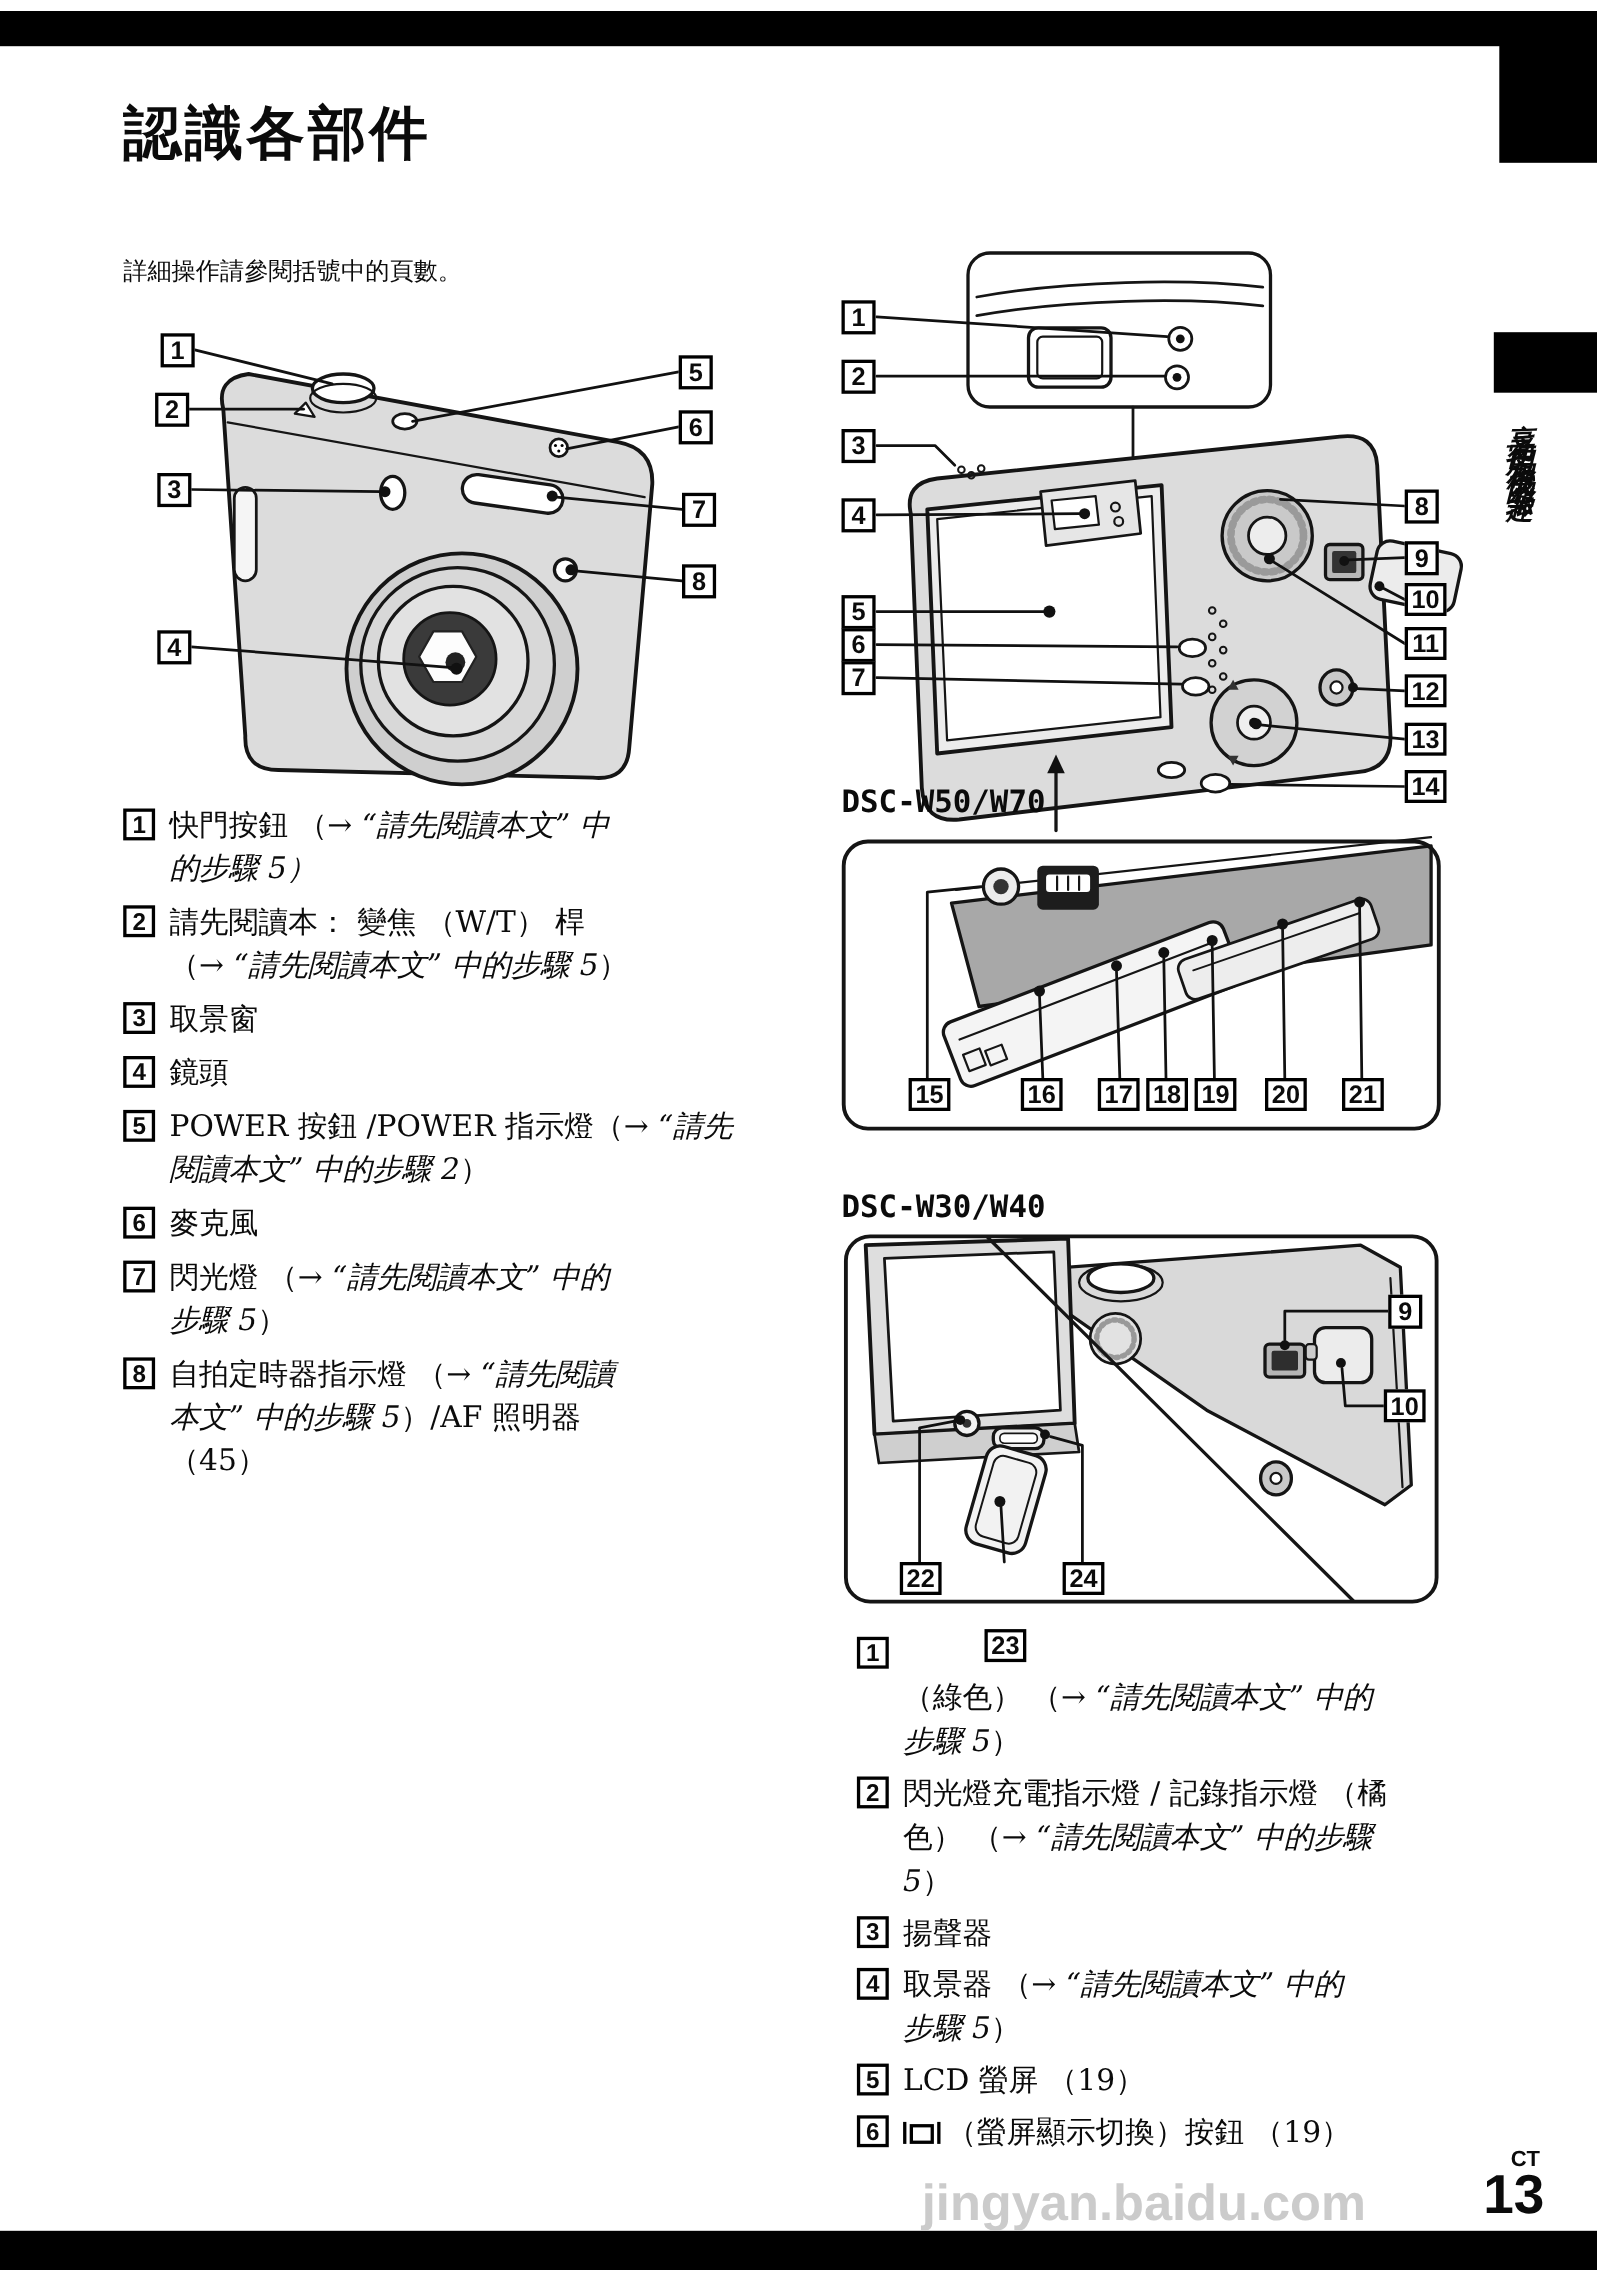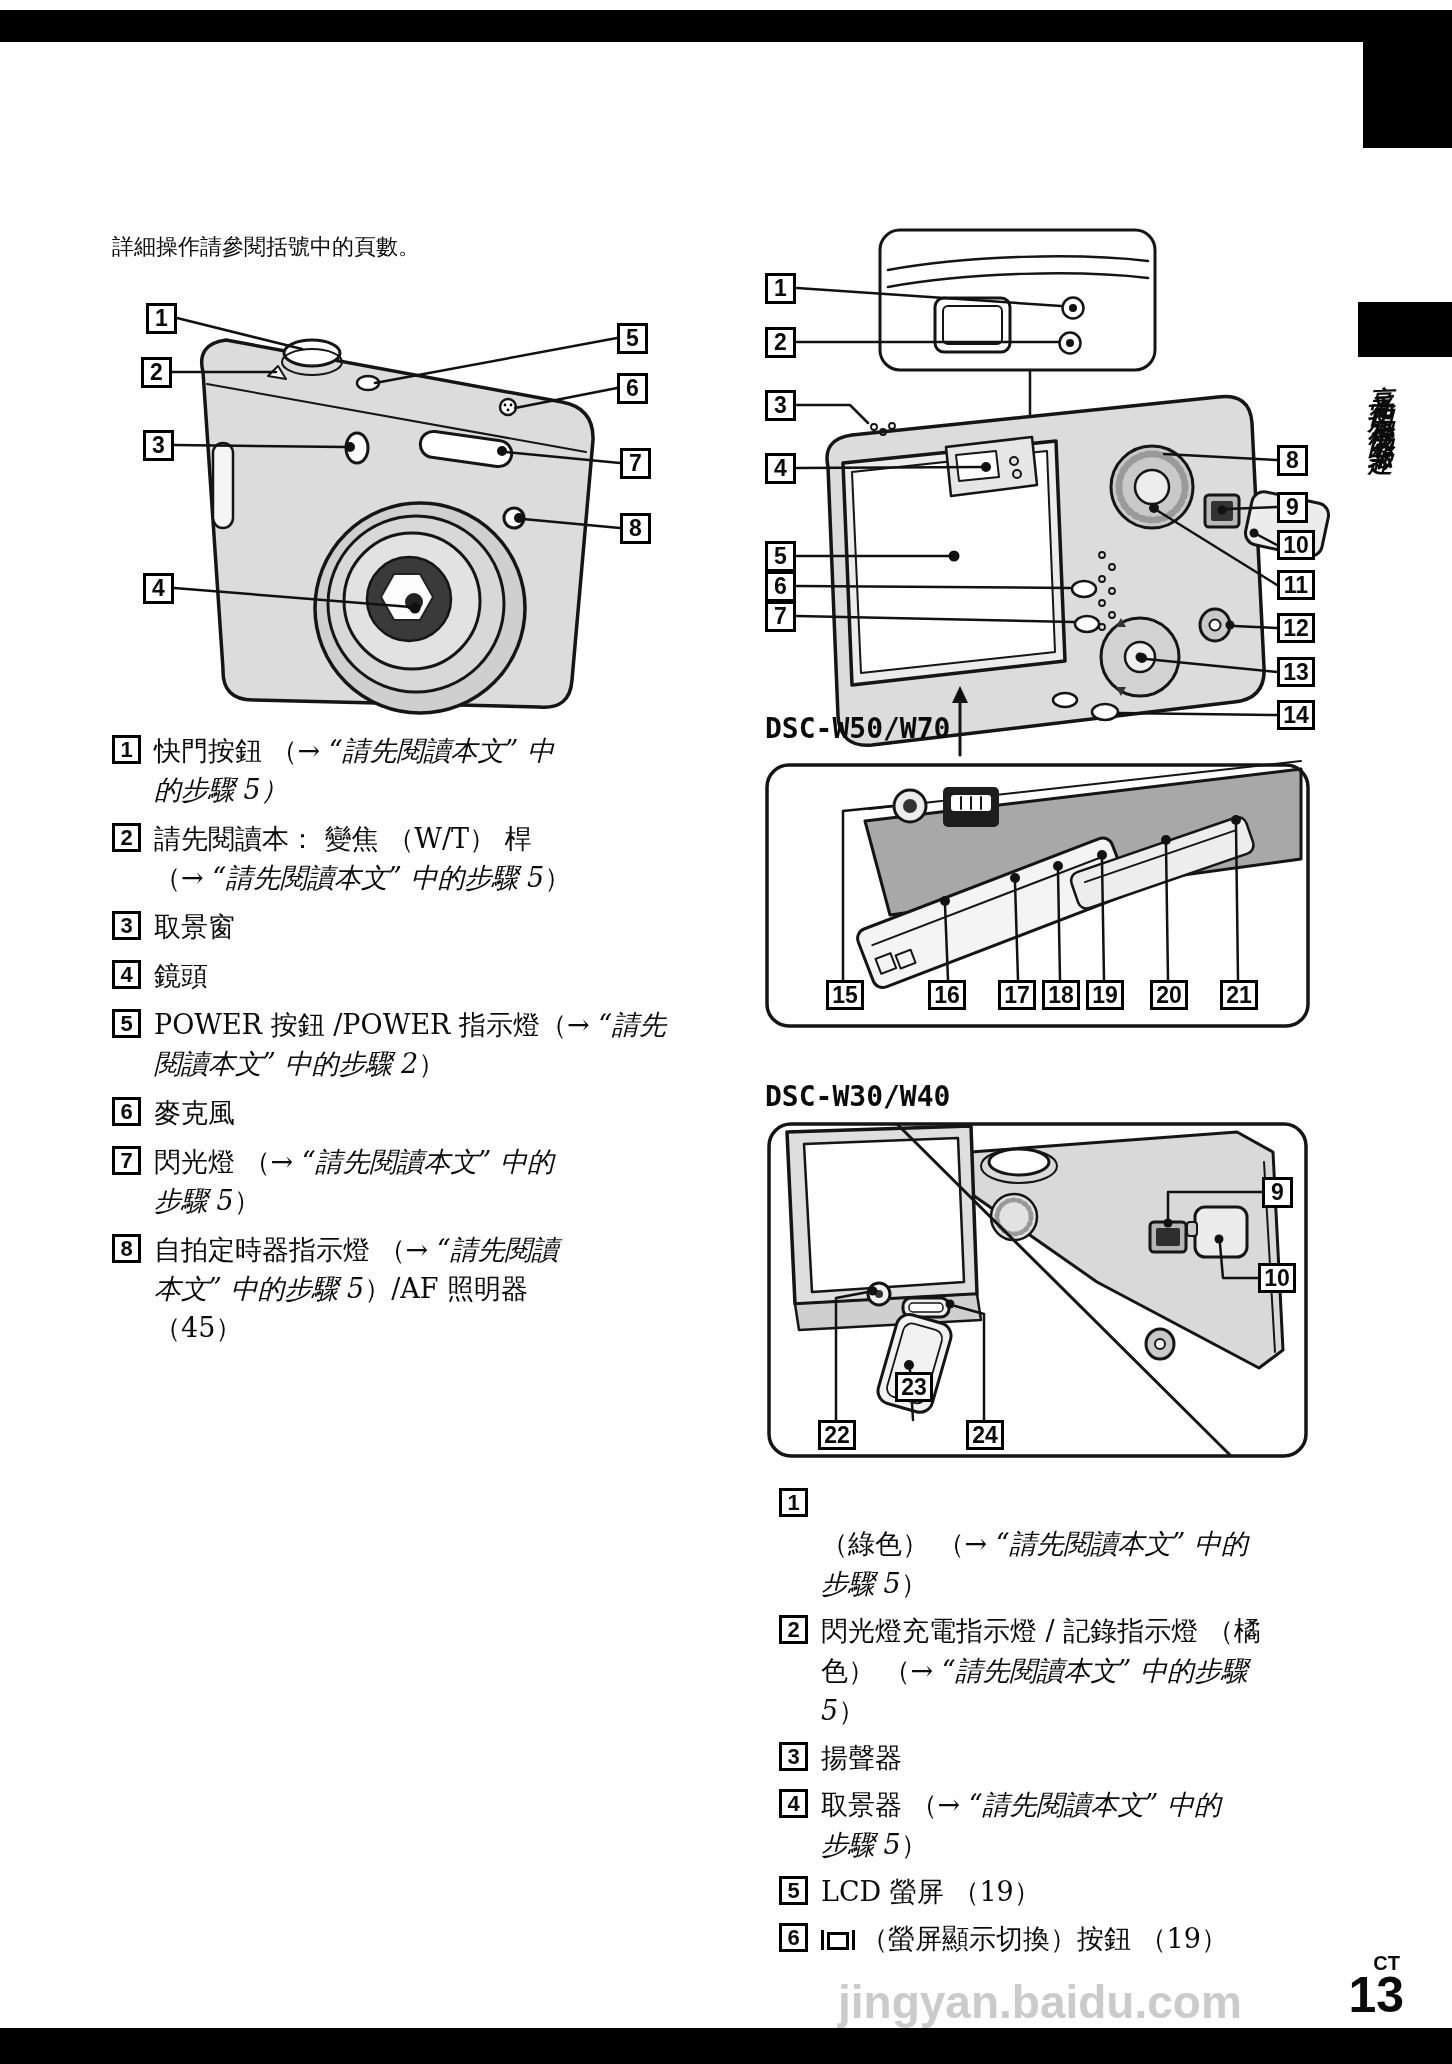--- a/index.html
+++ b/index.html
@@ -55,20 +55,21 @@
 
 <div class="page">
 
   <div class="bar" style="left:0;top:10px;width:1452px;height:32px;"></div>
   <div class="bar" style="left:1363px;top:10px;width:89px;height:138px;"></div>
   <div class="bar" style="left:1358px;top:302px;width:94px;height:55px;"></div>
   <div class="bar" style="left:0;top:2028px;width:1452px;height:36px;"></div>
 
   <div class="side-cap">享受使用相機的樂趣</div>
 
+  <h1 class="title">認識各部件</h1>
   <p class="intro">詳細操作請參閱括號中的頁數。</p>
 
   <svg style="left:110px;top:250px;" width="580" height="430" viewBox="0 0 580 430">
     <g stroke="#151515" fill="none" stroke-linejoin="round" stroke-linecap="round">
       <path d="M 93,122 Q 86,94 116,90 L 452,152 Q 484,158 483,190 L 462,430 Q 460,460 429,457 L 143,450 Q 112,450 113,419 Z" fill="#dcdcdc" stroke-width="3.5"></path>
       <path d="M 97,134 L 476,202" stroke-width="2"></path>
       <rect x="103" y="193" width="20" height="85" rx="10" fill="#f5f5f5" stroke-width="2.5"></rect>
       <ellipse cx="202" cy="103" rx="28" ry="13" fill="#fff" stroke-width="3"></ellipse>
       <ellipse cx="202" cy="112" rx="30" ry="13" stroke-width="2"></ellipse>
       <polygon points="168,116 158,126 176,129" fill="#fff" stroke-width="2"></polygon>
@@ -361,21 +362,21 @@
   </svg>
   <div class="co" style="left:1262px;top:1177px;">
       <span>9</span>
     </div>
   <div class="co w2" style="left:1258px;top:1263px;">
       <span>10</span>
     </div>
   <div class="co w2" style="left:818px;top:1420px;">
       <span>22</span>
     </div>
-  <div class="co w2" style="left:895px;top:1372px;">
+  <div class="co w2" style="left:895px;top:1481px;">
       <span>23</span>
     </div>
   <div class="co w2" style="left:966px;top:1420px;">
       <span>24</span>
     </div>
 
   <div class="plist" style="left:112px;top:731px;width:605px;">
     <div class="li">
       <span class="num">
           <span>1</span>

